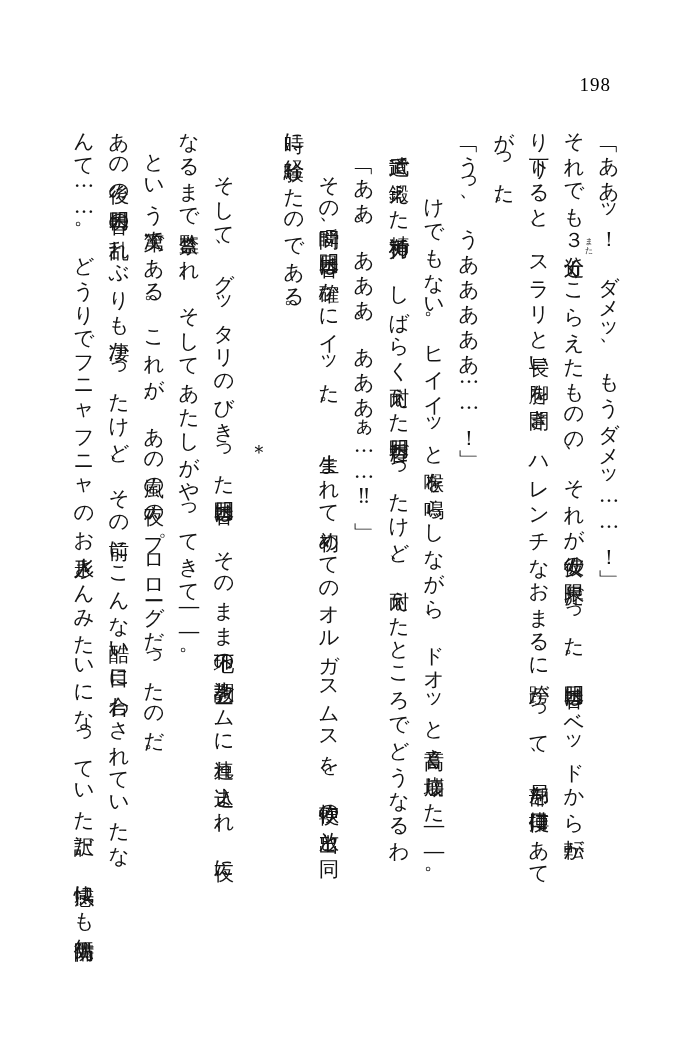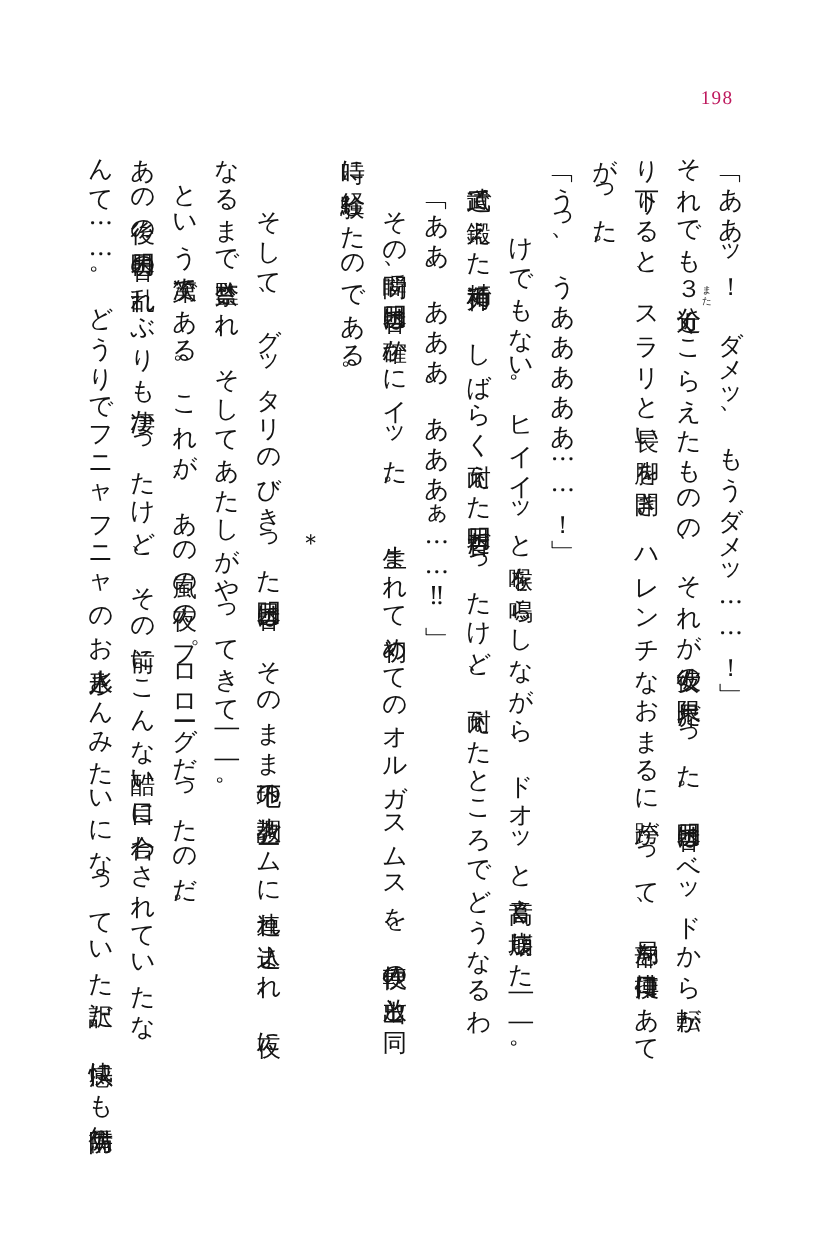--- a/index.html
+++ b/index.html
@@ -16,23 +16,23 @@
     width: 697px;
     height: 1050px;
     background: #ffffff;
     overflow: hidden;
   }
   
   #page-number {
     position: absolute;
     top: 74px;
     right: 86px;
-    font-size: 16px;
+    font-size: 19px;
     letter-spacing: 1px;
-    color: #be185d;
+    color: #000000;
     font-family: "Liberation Serif", "DejaVu Serif", serif;
   }
   
   #text-block {
     position: absolute;
     top: 118px;
     right: 78px;
     left: 52px;
     bottom: 20px;
     display: flex;

